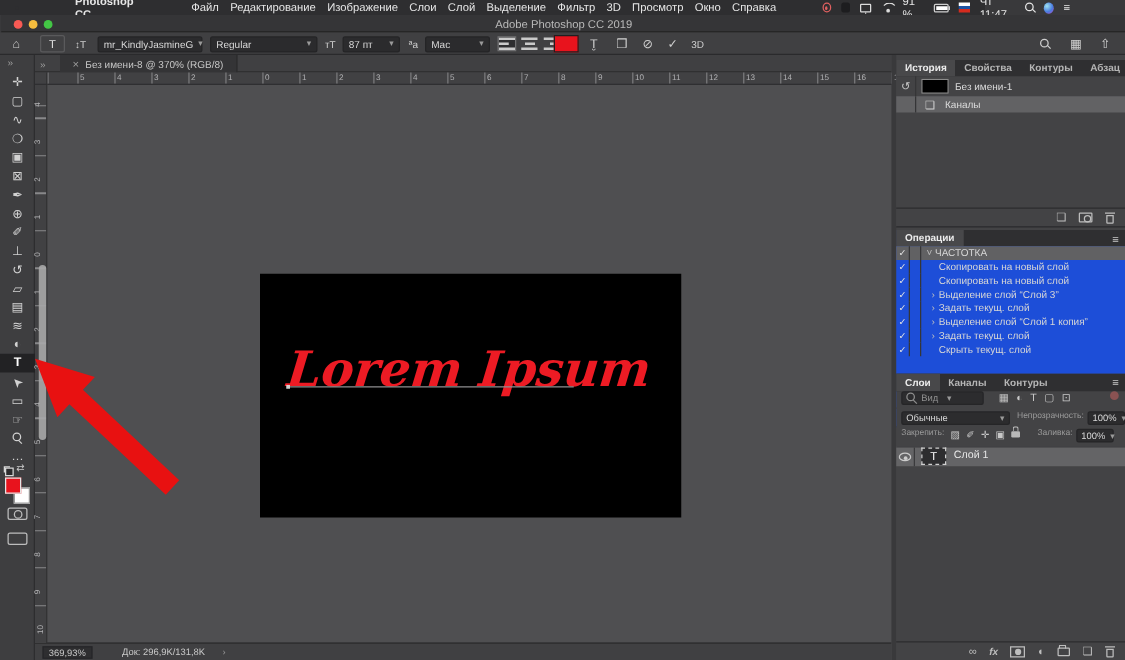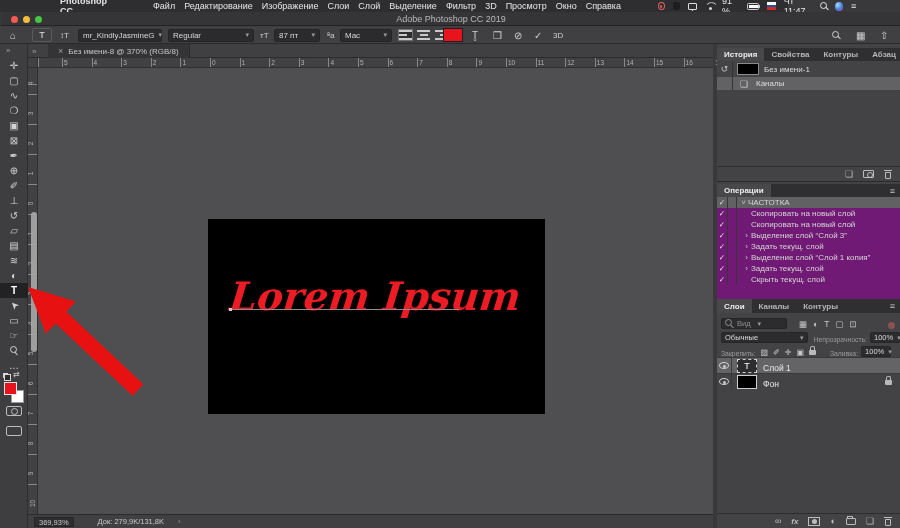--- a/index.html
+++ b/index.html
@@ -114,33 +114,33 @@
   .panel-footer{position:absolute;left:0;bottom:0;width:100%;height:15px;border-top:1px solid #2c2c2e;
     display:flex;align-items:center;justify-content:flex-end;gap:10px;padding-right:8px;color:#bdbdbd;font-size:9px;}
   .icon-trash{display:inline-block;width:8px;height:9px;position:relative;}
   .icon-trash::before{content:'';position:absolute;left:1px;right:1px;top:2px;bottom:0;border:1px solid currentColor;border-radius:0 0 1px 1px;}
   .icon-trash::after{content:'';position:absolute;left:0;right:0;top:0;height:1px;background:currentColor;}
   .icon-camera{width:11px;height:8px;border:1px solid currentColor;border-radius:1px;position:relative;display:inline-block;}
   .icon-camera::before{content:'';position:absolute;width:4px;height:4px;border:1px solid currentColor;border-radius:50%;left:2.5px;top:1px;}
   .icon-folder{width:10px;height:7px;border:1px solid currentColor;position:relative;display:inline-block;border-radius:1px;}
   .icon-folder::before{content:'';position:absolute;top:-3px;left:0;width:4px;height:2px;border:1px solid currentColor;border-bottom:none;border-radius:1px 1px 0 0;}
   
-  #actions{top:140px;height:158px;background:#701a75;}
+  #actions{top:140px;height:158px;background:#1d4ed8;}
   #action-rows{position:absolute;left:0;top:13px;width:183px;}
   .act-row{height:11px;display:flex;align-items:center;font-size:8px;color:#d6d6d6;}
   .act-row.selected{background:#616163;}
   .act-c1{width:11px;text-align:center;border-right:1px solid #363638;color:#e2e2e2;font-size:7.5px;height:100%;line-height:11px;flex:none;}
   .act-c2{width:9px;border-right:1px solid #363638;height:100%;flex:none;}
   .act-chev{width:9px;text-align:center;color:#c0c0c0;flex:none;margin-left:5px;}
   .act-row.set .act-chev{margin-left:2px;}
   .act-label{white-space:nowrap;}
   
   #layers{top:255px;height:229px;background:#434345;border-bottom:none;}
   #layers .panel-tabs{height:14px;}
-  .l-row{position:relative;width:183px;display:flex;align-items:flex-end;}
+  .l-row{position:relative;width:183px;display:flex;align-items:flex-start;}
   #filter-row{height:16px;font-size:8px;}
   #search-box{margin-left:4px;width:66px;height:11px;background:#2c2c2e;border:1px solid #252527;border-radius:2px;
     display:flex;align-items:center;gap:3px;padding:0 3px;color:#8f8f8f;font-size:7.5px;}
   #filter-icons{display:flex;gap:6px;margin-left:12px;color:#c8c8c8;font-size:8.5px;}
   #filter-toggle{position:absolute;right:5px;width:7px;height:7px;border-radius:50%;background:#8a5252;}
   #blend-row{height:14px;}
   #blend-box{margin-left:4px;width:97px;}
   .dim{color:#9b9b9b;font-size:6.8px;}
   .mini-field{background:#2c2c2e;border:1px solid #252527;border-radius:2px;height:11px;display:flex;align-items:center;
     padding:0 3px;font-size:7.5px;color:#d8d8d8;justify-content:space-between;}
@@ -390,21 +390,21 @@
     <div id="pasteboard">
       <div id="canvas">
         <span id="lorem">Lorem Ipsum</span>
         <span id="text-baseline"></span>
         <span id="baseline-anchor"></span>
       </div>
     </div>
     <div id="scroll-thumb"></div>
     <div id="doc-statusbar">
       <span id="zoom-field">369,93%</span>
-      <span id="doc-info">Док: 279,9K/131,8K</span>
+      <span id="doc-info">Док: 296,9K/131,8K</span>
       <span id="status-chevron">›</span>
     </div>
   </div>
 
   <div id="dock">
 
     <div id="history" class="sect">
       <div class="panel-tabs">
         <span class="ptab active">История</span>
         <span class="ptab">Свойства</span>
@@ -542,28 +542,20 @@
           <span class="caret">▾</span>
         </span>
       </div>
       <div class="l-row layer-row selected">
         <span class="eye-col">
             <span class="icon-eye"></span>
           </span>
         <span class="layer-thumb thumb-text">T</span>
         <span>Слой 1</span>
       </div>
-      <div class="l-row layer-row">
-        <span class="eye-col">
-            <span class="icon-eye"></span>
-          </span>
-        <span class="layer-thumb thumb-black"></span>
-        <span>Фон</span>
-        <span class="icon-lock lock-right"></span>
-      </div>
       <div class="panel-footer">
         <span>∞</span>
         <span class="fx">fx</span>
         <span class="icon-mask"></span>
         <span>◐</span>
         <span class="icon-folder"></span>
         <span>❏</span>
         <span class="icon-trash"></span>
       </div>
     </div>

